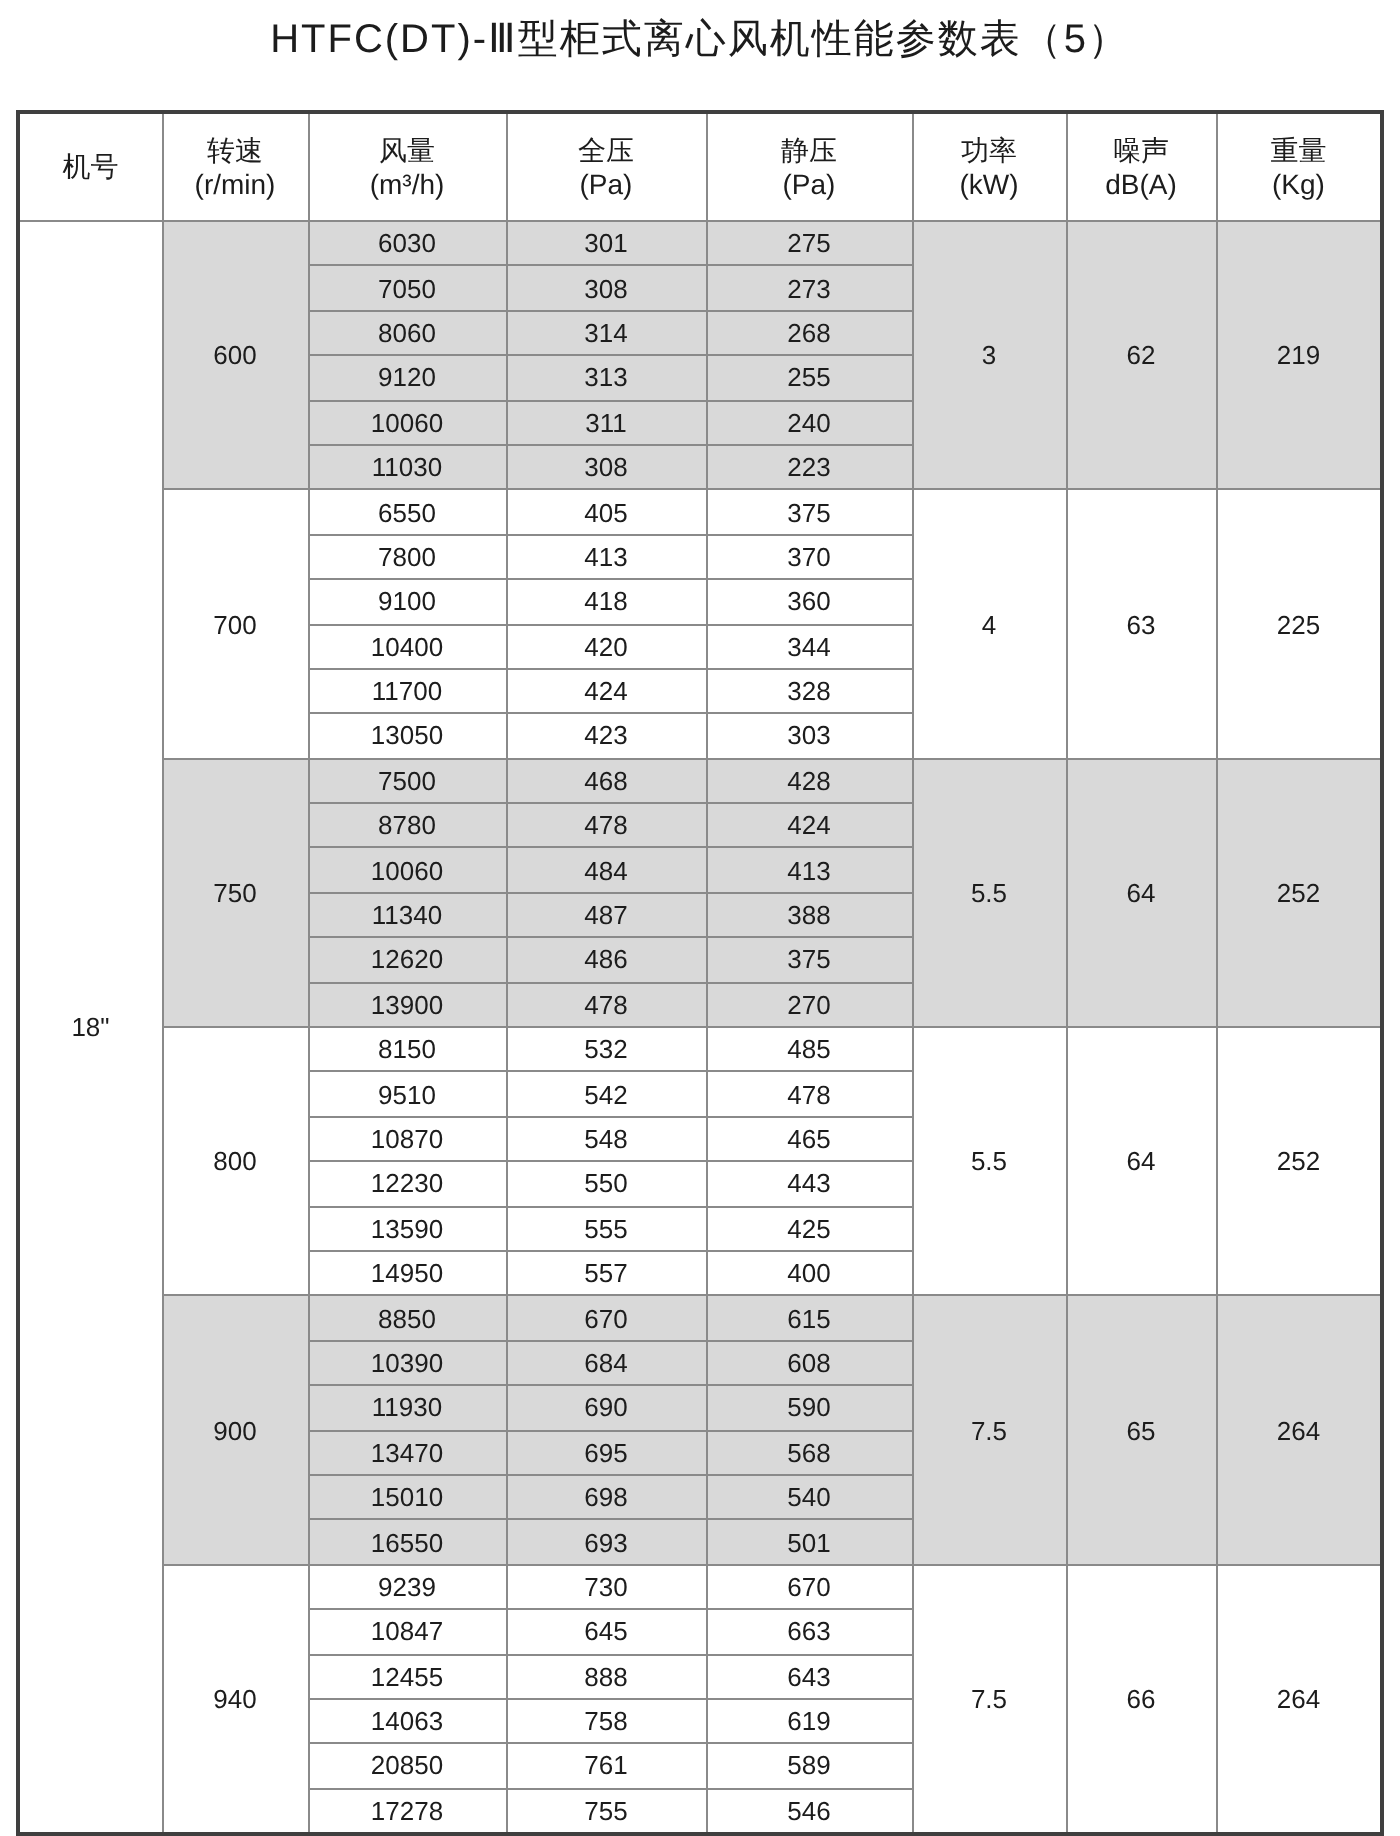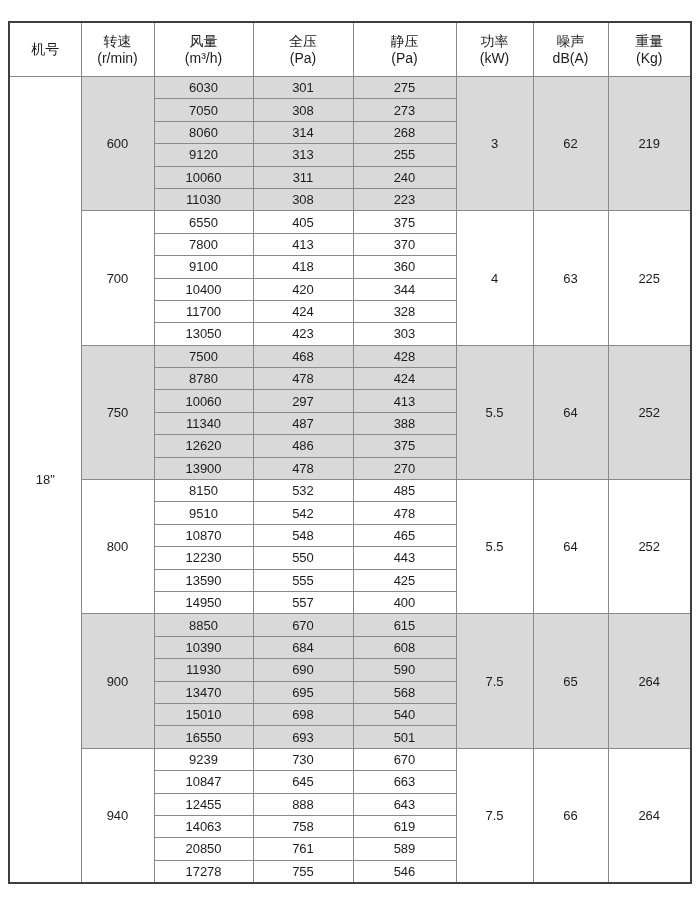--- a/index.html
+++ b/index.html
@@ -53,20 +53,21 @@
     height:21.4px;
     font-size:13px;
   }
   td.shade{background:var(--shade);}
   td.machine-cell{font-size:13px;}
 </style>
 </head>
 <body>
 
 <div class="page">
+  <h1 class="title">HTFC(DT)-Ⅲ型柜式离心风机性能参数表（5）</h1>
 
   <table class="spec-table">
     <colgroup>
       <col style="width:72px">
       <col style="width:73px">
       <col style="width:99px">
       <col style="width:100px">
       <col style="width:103px">
       <col style="width:77px">
       <col style="width:75px">
@@ -186,21 +187,21 @@
           <td class="shade" rowspan="6">64</td>
           <td class="shade" rowspan="6">252</td>
         </tr>
         <tr>
           <td class="shade">8780</td>
           <td class="shade">478</td>
           <td class="shade">424</td>
         </tr>
         <tr>
           <td class="shade">10060</td>
-          <td class="shade">297</td>
+          <td class="shade">484</td>
           <td class="shade">413</td>
         </tr>
         <tr>
           <td class="shade">11340</td>
           <td class="shade">487</td>
           <td class="shade">388</td>
         </tr>
         <tr>
           <td class="shade">12620</td>
           <td class="shade">486</td>

